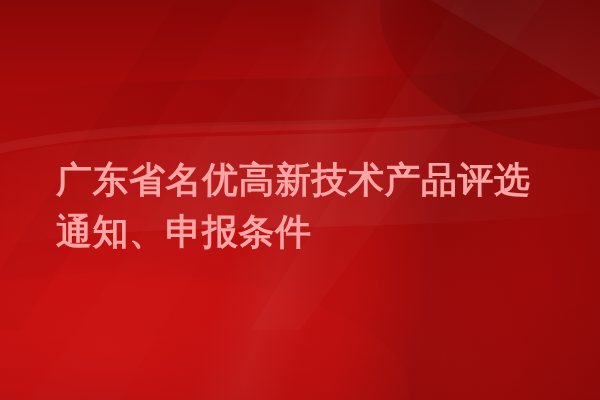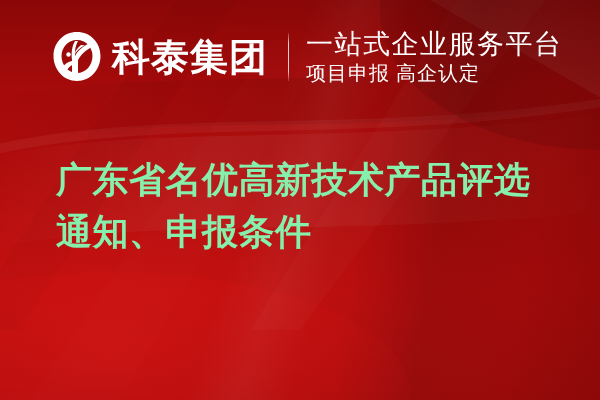--- a/index.html
+++ b/index.html
@@ -121,21 +121,21 @@
 
   
   .headline {
     position: absolute;
     left: 56px;
     top: 154px;
     width: 496px;
     font-size: 36px;
     line-height: 52px;
     font-weight: 700;
-    color: #86efac;
+    color: #fca5a5;
     letter-spacing: 0.5px;
     font-family: "Liberation Sans", "DejaVu Sans", sans-serif;
     word-break: break-all;
   }
 </style>
 </head>
 <body>
 
 <div class="banner">
 
@@ -176,60 +176,16 @@
 
       <ellipse cx="110" cy="392" rx="300" ry="120" fill="#ff2020" fill-opacity="0.07"></ellipse>
 
       <ellipse cx="600" cy="10" rx="220" ry="140" fill="#000000" fill-opacity="0.09"></ellipse>
     </svg>
   </div>
 
   <div class="bg-sheen"></div>
   <div class="bg-vignette"></div>
 
-  <div class="header">
-
-    <svg class="logo-mark" viewBox="0 0 100 104">
-
-      <path d="M50 2
-               C 77 2, 97 23, 97 50
-               C 97 77, 77 100, 50 100
-               C 23 100, 3 77, 3 50
-               C 3 23, 23 2, 50 2 Z
-               M50 18
-               C 32 18, 19 33, 19 50
-               C 19 68, 32 84, 50 84
-               C 68 84, 81 68, 81 50
-               C 81 33, 68 18, 50 18 Z" fill="#ffffff"></path>
-
-      <path d="M46 20
-               C 40 30, 38 44, 40 58
-               L 40 92
-               L 52 92
-               L 52 58
-               C 56 50, 64 41, 76 34
-               L 82 22
-               C 64 28, 52 38, 46 50
-               C 45 40, 47 29, 52 20 Z" fill="#ffffff"></path>
-
-      <path d="M40 60
-               C 30 62, 20 70, 14 82
-               L 26 86
-               C 30 76, 35 70, 42 67 Z" fill="#ffffff"></path>
-
-      <circle cx="33" cy="47" r="4.5" fill="#ffffff"></circle>
-
-      <path d="M58 28 C 50 34, 45 42, 43 51 C 48 40, 56 33, 66 29 Z" fill="#ffffff"></path>
-    </svg>
-
-    <div class="brand-name">科泰集团</div>
-
-    <div class="divider"></div>
-
-    <div class="tagline-group">
-      <div class="tagline-main">一站式企业服务平台</div>
-      <div class="tagline-sub">项目申报 高企认定</div>
-    </div>
-  </div>
 
   <div class="headline">广东省名优高新技术产品评选通知、申报条件</div>
 
 </div>
 
 </body></html>

